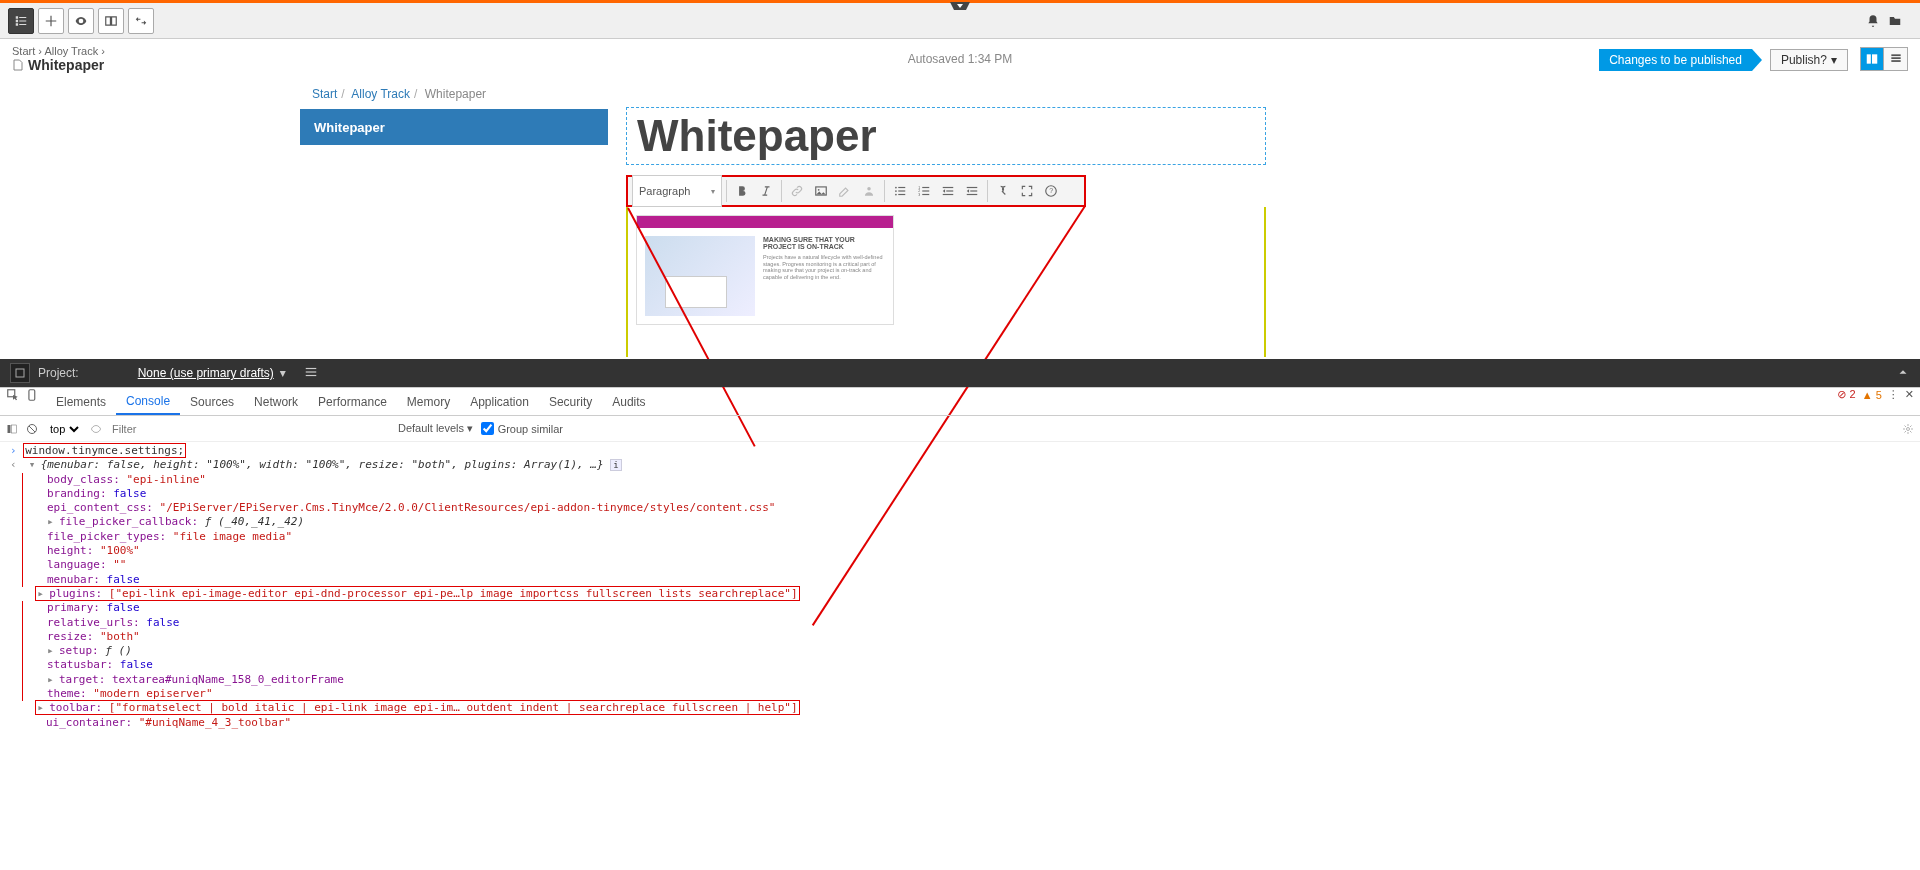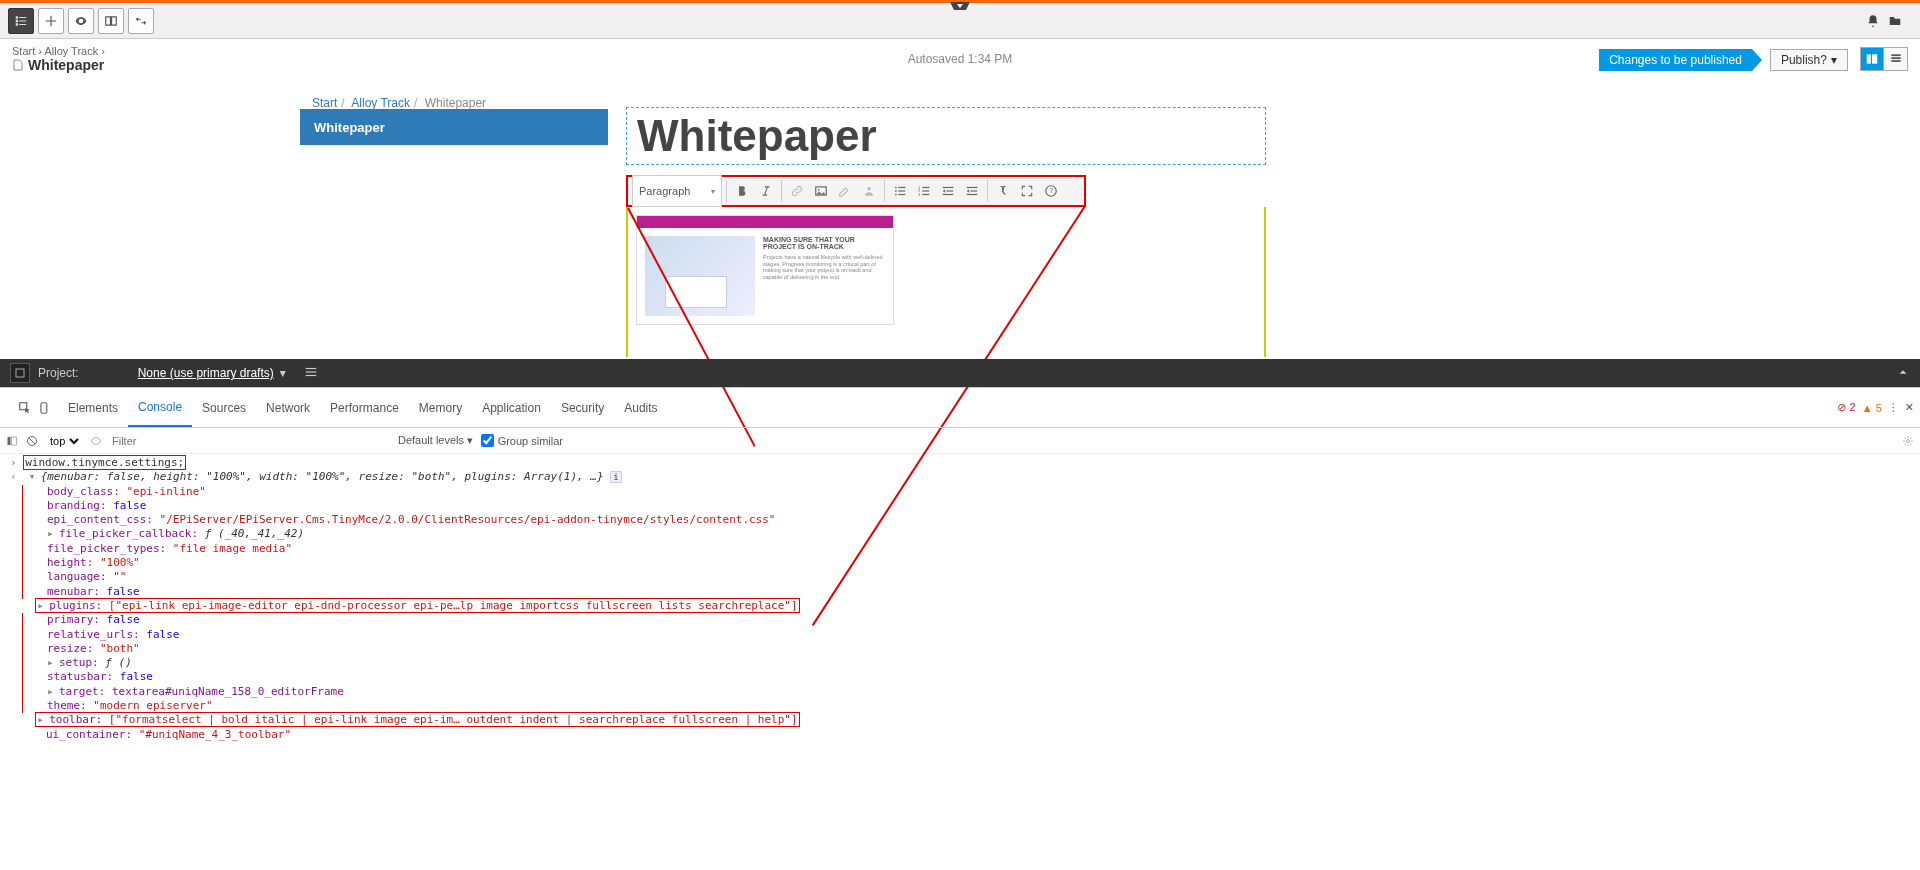--- a/index.html
+++ b/index.html
@@ -18,21 +18,21 @@
 .page-title-small { font-size: 14px; font-weight: bold; color: #333; display: flex; align-items: center; gap: 4px; }
 .autosave-center { position: absolute; left: 50%; transform: translateX(-50%); font-size: 12px; color: #888; }
 .right-buttons { position: absolute; right: 12px; display: flex; align-items: flex-end; gap: 4px; margin-left: 24px; }
 .badge-publish { background: #0099e5; color: #fff; padding: 4px 10px; font-size: 12px; position: relative; }
 .badge-publish::after { content: ''; position: absolute; right: -10px; top: 0; border-top: 11px solid transparent; border-bottom: 11px solid transparent; border-left: 10px solid #0099e5; }
 .publish-btn { border: 1px solid #aaa; background: #f8f8f8; padding: 3px 10px; font-size: 12px; display: flex; align-items: center; gap: 4px; cursor: pointer; margin-left: 14px; }
 .view-btns { display: flex; margin-left: 8px; }
 .view-btn { width: 24px; height: 24px; border: 1px solid #aaa; background: #f8f8f8; display: flex; align-items: center; justify-content: center; cursor: pointer; }
 .view-btn + .view-btn { border-left: none; }
 .editor-area { position: relative; height: 280px; background: #fff; padding-top: 0; }
-.inner-crumbs { position: absolute; left: 312px; top: 17px; font-size: 12px; color: #888; }
+.inner-crumbs { position: absolute; left: 312px; top: 8px; font-size: 12px; color: #888; }
 .inner-crumbs a { color: #2e7bb7; text-decoration: none; }
 .inner-crumbs .sep { color: #aaa; margin: 0 4px; }
 .teal-block { position: absolute; left: 300px; top: 30px; width: 308px; height: 36px; background: #2e7bb7; color: #fff; font-size: 13px; font-weight: bold; display: flex; align-items: center; padding-left: 14px; }
 .title-box { position: absolute; left: 626px; top: 28px; width: 640px; height: 58px; border: 1px dashed #3aa3e3; display: flex; align-items: center; padding: 0 10px; }
 .title-text { font-size: 44px; font-weight: bold; color: #444; font-family: Verdana, Arial, sans-serif; }
 .tinymce-toolbar { position: absolute; left: 626px; top: 96px; width: 460px; height: 32px; border: 2px solid #e00000; background: #f4f4f4; display: flex; align-items: center; padding: 0 4px; gap: 2px; }
 .format-select { width: 90px; height: 32px; border: 1px solid #ccc; background: #fff; font-size: 11px; display: flex; align-items: center; justify-content: space-between; padding: 0 6px; color: #555; }
 .tm-group { display: flex; gap: 2px; border-left: 1px solid #ccc; padding-left: 4px; margin-left: 2px; }
 .tm-btn { width: 22px; height: 22px; display: flex; align-items: center; justify-content: center; cursor: pointer; }
 .tm-btn svg { width: 14px; height: 14px; fill: #666; }
@@ -48,21 +48,21 @@
 .card-text .sub { font-size: 5.5px; color: #888; line-height: 1.2; }
 .red-line { position: absolute; height: 2px; background: #e00000; transform-origin: left center; }
 .project-bar { height: 28px; background: #333; color: #ccc; display: flex; align-items: center; padding: 0 10px; font-size: 12px; position: relative; }
 .project-bar .proj-label { margin-right: 14px; }
 .project-bar .proj-name { color: #fff; text-decoration: underline; padding-left: 45px; }
 .project-bar .chev { margin-left: 6px; color: #ccc; }
 .project-bar .menu-icon { margin-left: 18px; cursor: pointer; }
 .project-bar .square-icon { width: 20px; height: 20px; background: #222; border: 1px solid #555; margin-right: 8px; display: flex; align-items: center; justify-content: center; }
 .project-bar .tog { position: absolute; right: 10px; cursor: pointer; }
 .devtools { background: #fff; border-top: 1px solid #ccc; }
-.dt-tabs { height: 40px; display: flex; align-items: center; border-bottom: 1px solid #ccc; padding: 0 18px; font-size: 12px; color: #555; position: relative; }
+.dt-tabs { height: 28px; display: flex; border-bottom: 1px solid #ccc; padding: 0 6px; font-size: 12px; color: #555; position: relative; }
 .dt-tab { padding: 0 10px; height: 100%; display: flex; align-items: center; cursor: pointer; }
 .dt-tab.active { color: #1a73e8; border-bottom: 2px solid #1a73e8; }
 .dt-right { position: absolute; right: 6px; display: flex; align-items: center; gap: 6px; font-size: 11px; }
 .dt-err { color: #c5221f; }
 .dt-warn { color: #e37400; }
 .dt-filter-bar { height: 26px; display: flex; align-items: center; border-bottom: 1px solid #eee; padding: 0 6px; font-size: 11px; color: #555; gap: 8px; }
 .dt-filter-bar select { font-size: 11px; border: none; background: transparent; }
 .dt-filter-bar input { flex: 1; max-width: 280px; border: none; font-size: 11px; padding: 2px; }
 .dt-body { font-family: Menlo, Consolas, monospace; font-size: 11px; padding: 2px 10px; line-height: 1.3; }
 .dt-line { white-space: pre; }

